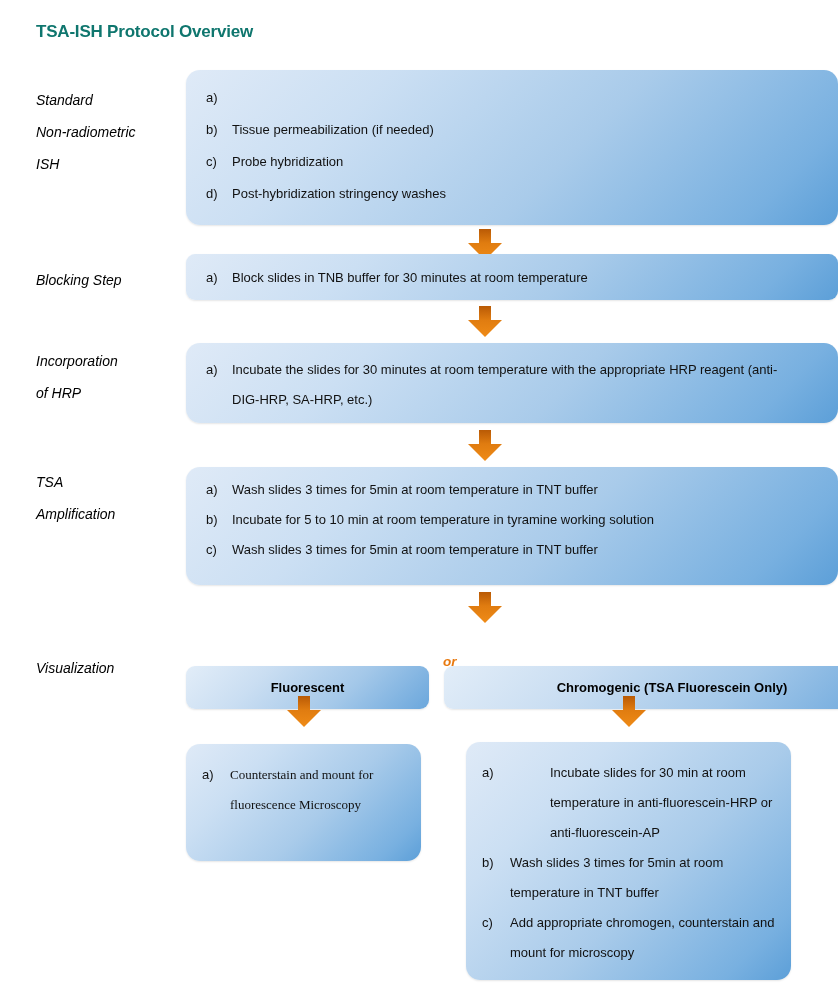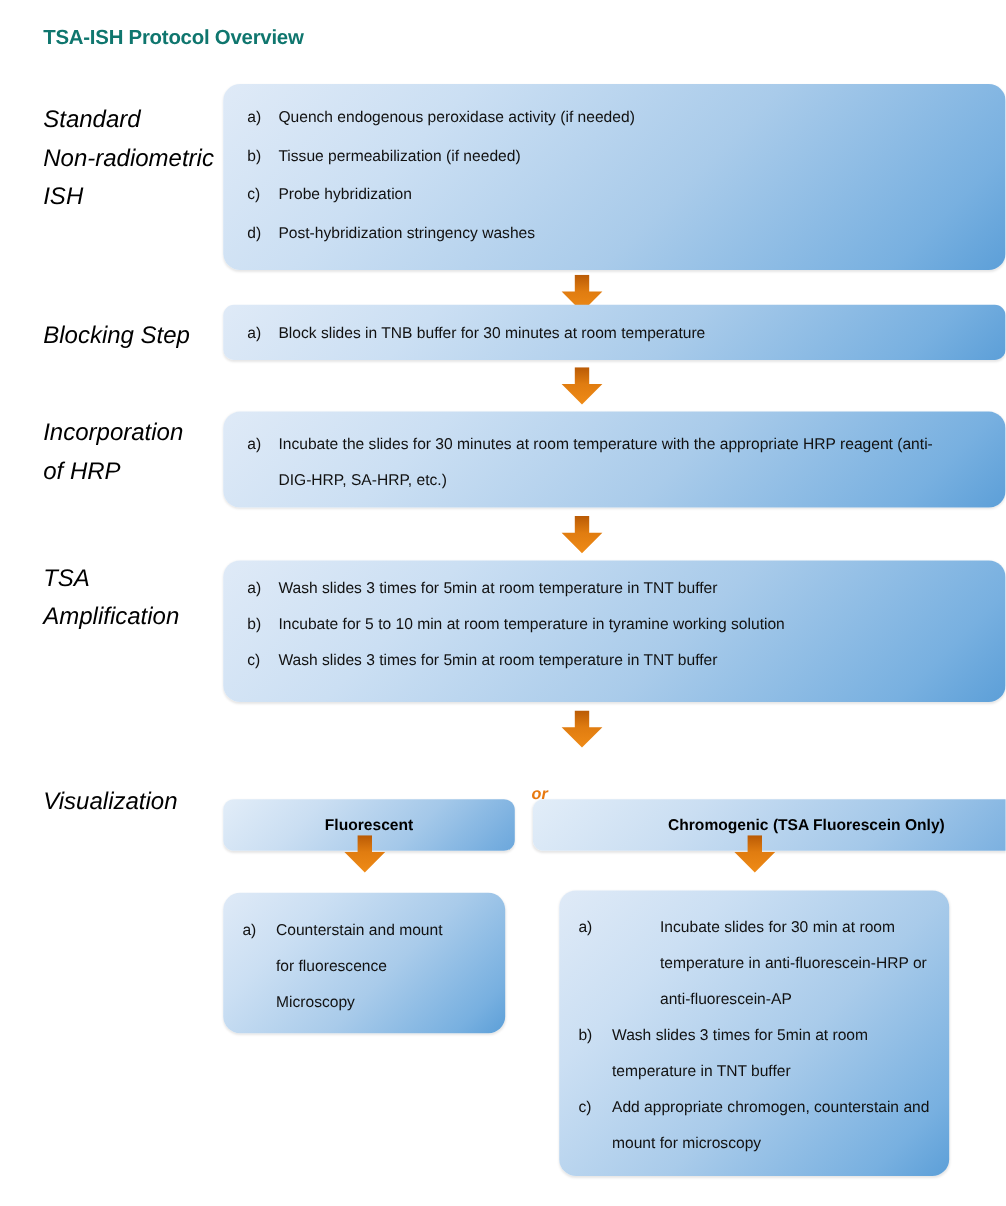--- a/index.html
+++ b/index.html
@@ -24,21 +24,21 @@
     font-weight: bold;
     letter-spacing: -0.2px;
     color: #0f766e;
     white-space: nowrap;
   }
 
   
   .stage-label {
     position: absolute;
     font-style: italic;
-    font-size: 20px;
+    font-size: 14px;
     line-height: 32px;
     color: #000;
     white-space: nowrap;
   }
 
   
   .box {
     position: absolute;
     border-radius: 14px;
     background: linear-gradient(135deg, #dfeaf7 0%, #cbdff3 26%, #a9cbea 58%, #78b0e0 88%, #5c9fd8 100%);
@@ -113,21 +113,20 @@
 <div class="stage-label" style="left:36px; top:84px;">
   <div>Standard</div>
   <div>Non-radiometric</div>
   <div>ISH</div>
 </div>
 
 <div class="box" style="left:186px; top:70px; width:652px; height:155px;">
   <div class="steps" style="top:20px;">
     <div class="step" style="height:32px;">
       <span class="step-marker">a)</span>
-      <span class="step-text">Quench endogenous peroxidase activity (if needed)</span>
     </div>
     <div class="step" style="height:32px;">
       <span class="step-marker">b)</span>
       <span class="step-text">Tissue permeabilization (if needed)</span>
     </div>
     <div class="step" style="height:32px;">
       <span class="step-marker">c)</span>
       <span class="step-text">Probe hybridization</span>
     </div>
     <div class="step" style="height:32px;">
@@ -227,21 +226,21 @@
   <path d="M13 0 H25 V14 H36 L19 31 L2 14 H13 Z" fill="url(#ag1)"></path>
 </svg>
 <svg class="arrow" style="left:610px; top:696px;" width="38" height="32" viewBox="0 0 38 32">
   <path d="M13 0 H25 V14 H36 L19 31 L2 14 H13 Z" fill="url(#ag1)"></path>
 </svg>
 
 <div class="box" style="left:186px; top:744px; width:235px; height:117px;">
   <div class="steps" style="top:16px;">
     <div class="step multi">
       <span class="step-marker" style="width:44px; padding-left:16px; line-height:30px;">a)</span>
-      <span class="step-text" style="padding-right:38px;">Counterstain and mount for fluorescence Microscopy</span>
+      <span class="step-text" style="padding-right:38px;font-family:Liberation Serif, serif;">Counterstain and mount for fluorescence Microscopy</span>
     </div>
   </div>
 </div>
 
 <div class="box" style="left:466px; top:742px; width:325px; height:238px;">
   <div class="steps" style="top:16px;">
     <div class="step multi">
       <span class="step-marker" style="width:44px; padding-left:16px; line-height:30px;">a)</span>
       <span class="step-text" style="padding-right:14px;margin-left:40px;">Incubate slides for 30 min at room temperature in anti-fluorescein-HRP or anti-fluorescein-AP</span>
     </div>

